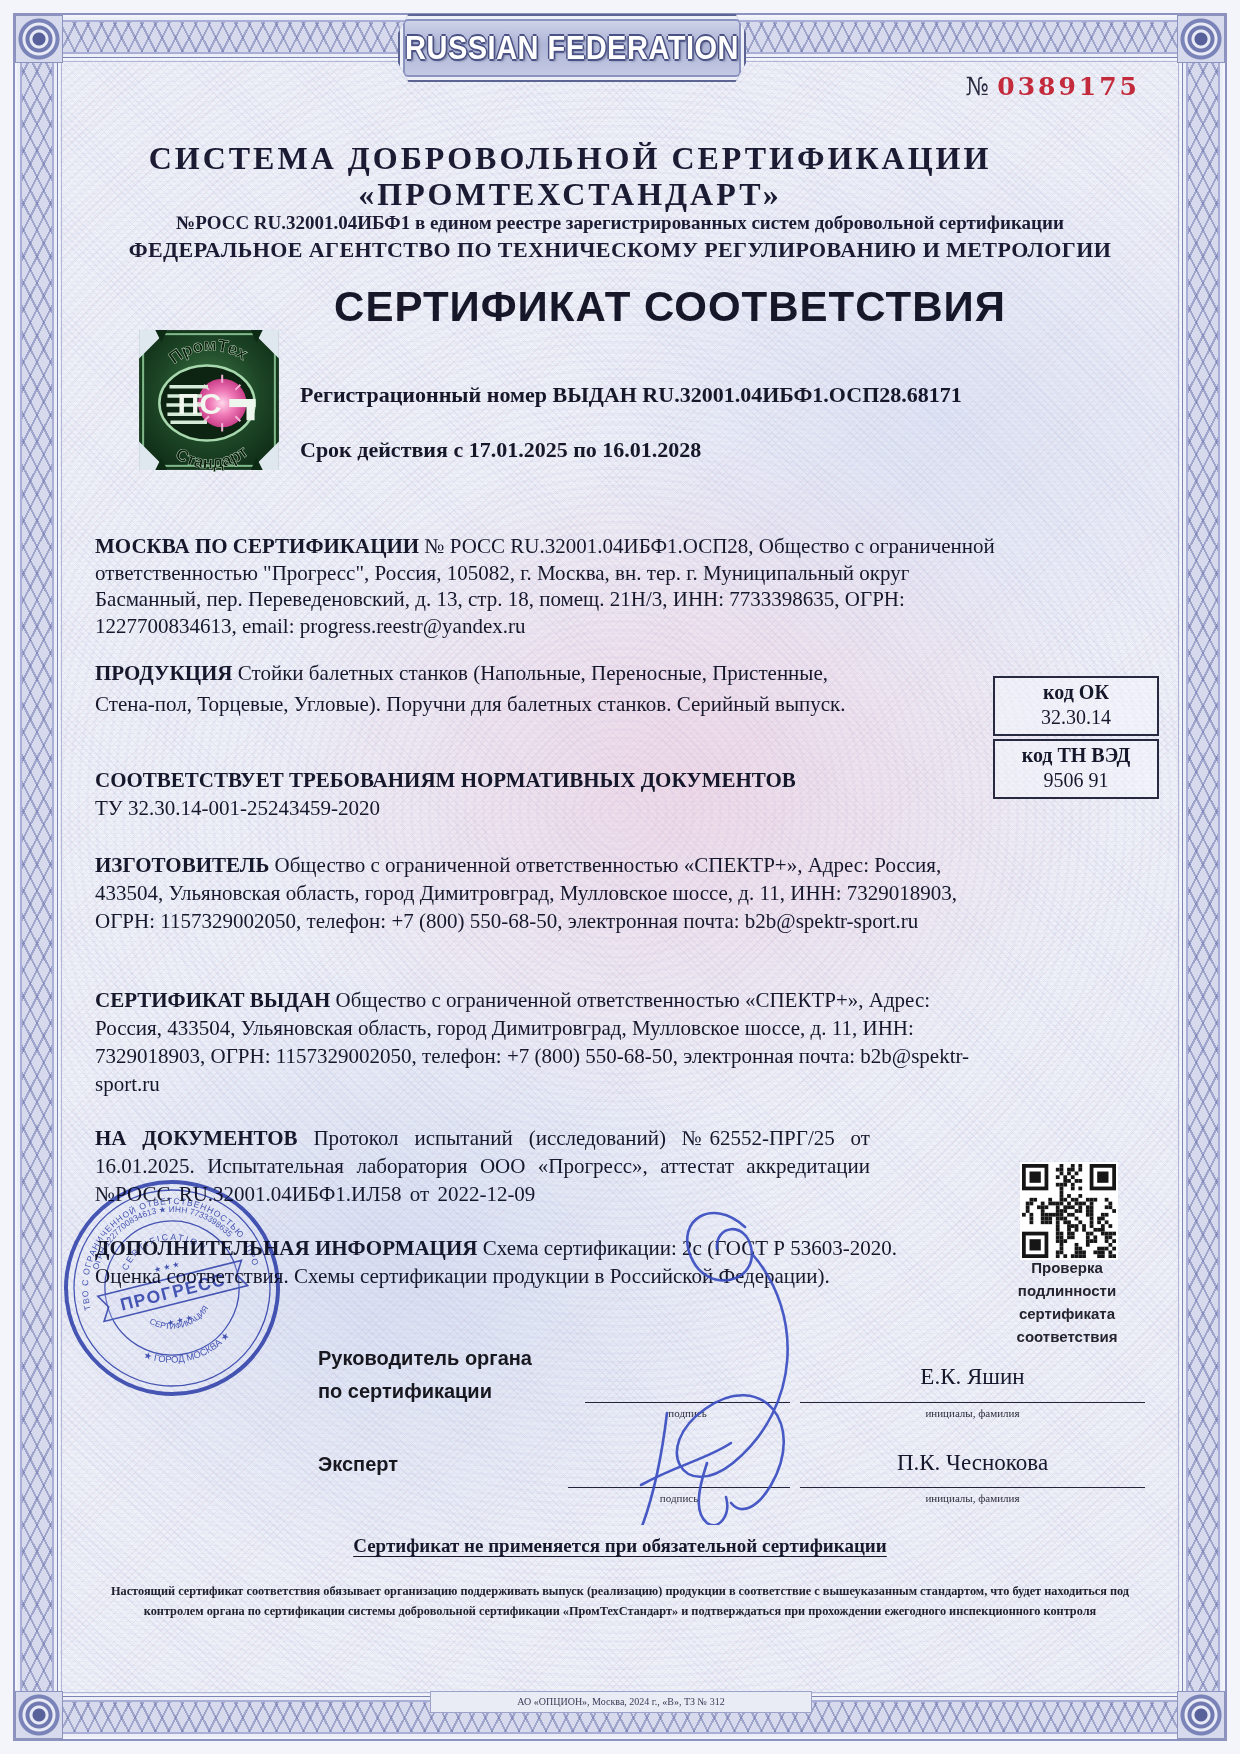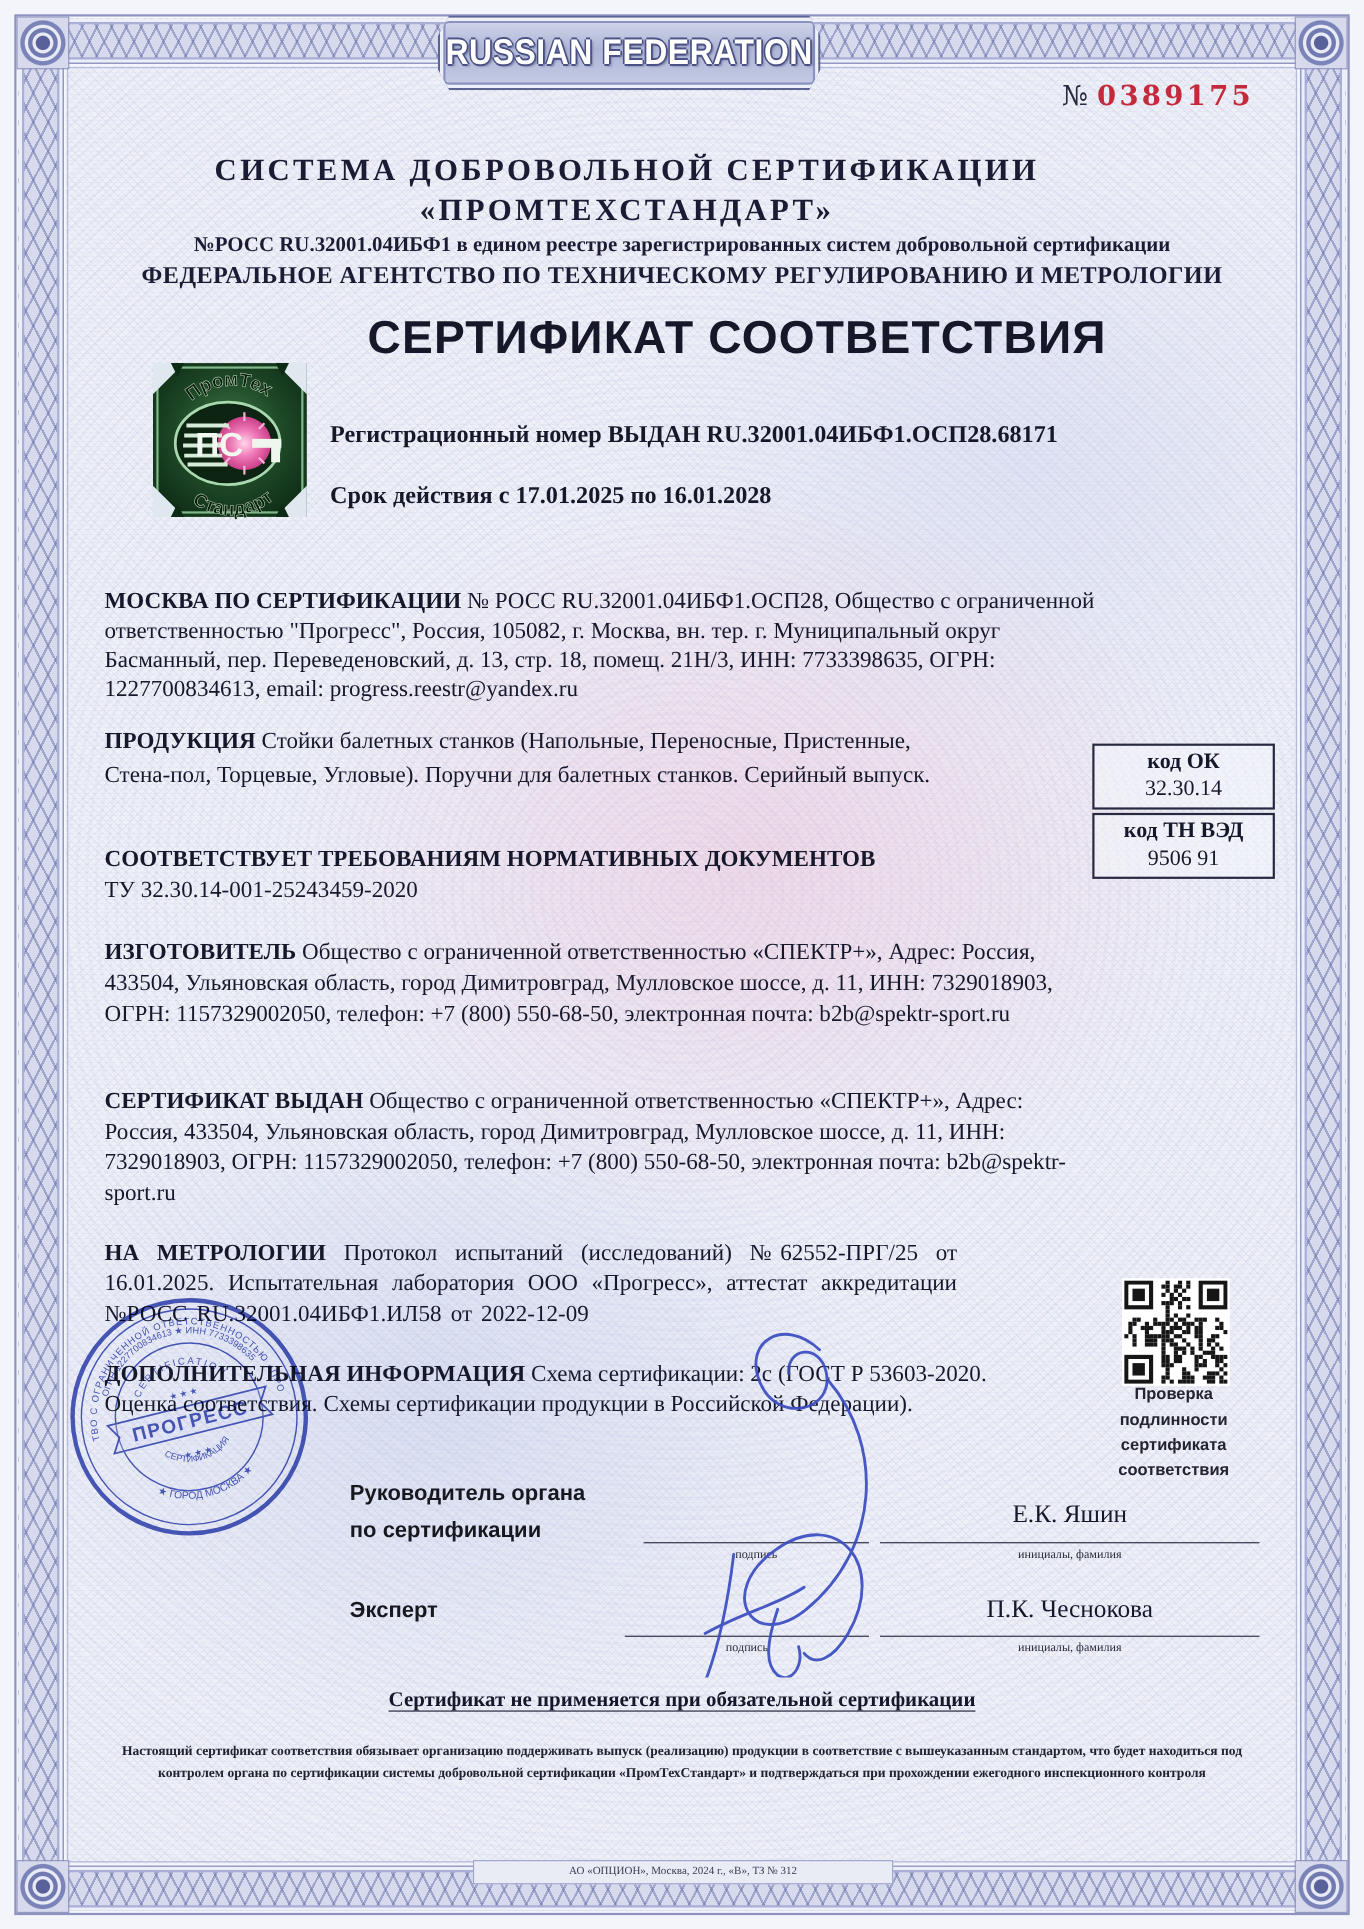--- a/index.html
+++ b/index.html
@@ -40,21 +40,21 @@
     clip-path:polygon(3% 0,97% 0,100% 28%,100% 72%,97% 100%,3% 100%,0 72%,0 28%);
     display:flex;align-items:center;justify-content:center;text-align:right;}
   .plaque span{font-family:"Liberation Sans",sans-serif;font-weight:bold;font-size:29px;letter-spacing:.5px;
     color:#fff;white-space:nowrap;transform:scaleY(1.12);
     text-shadow:-1.5px 0 #4a5184,1.5px 0 #4a5184,0 -1.5px #4a5184,0 1.5px #4a5184,2px 2px 2px rgba(40,48,90,.55);}
   
   .abs{position:absolute;z-index:2;}
   .certno{left:900px;top:72px;width:240px;text-align:right;font-family:"DejaVu Serif",serif;font-size:25px;}
   .certno .mark{color:#2a2b40;margin-right:8px;}
   .certno .digits{color:#c32b3c;letter-spacing:3px;font-weight:bold;}
-  .hsys{left:0;right:100px;text-align:center;font-weight:bold;font-size:28px;letter-spacing:3px;color:#1b1c33;}
+  .hsys{left:0;right:100px;text-align:center;font-weight:bold;font-size:32px;letter-spacing:3px;color:#1b1c33;}
   .hreg{left:0;right:0;text-align:center;font-weight:bold;font-size:19px;color:#1b1c33;}
   .hagency{left:0;right:0;text-align:center;font-weight:bold;font-size:22px;letter-spacing:.4px;color:#1b1c33;}
   .doctitle{left:300px;top:283px;width:740px;text-align:center;font-family:"Liberation Sans",sans-serif;
     font-weight:bold;font-size:42px;letter-spacing:1px;color:#16182a;}
   .boldserif{font-weight:bold;font-size:22px;color:#16182a;}
   .para{font-size:21px;line-height:27.5px;color:#15172b;}
   .para .lbl{font-weight:bold;}
   .codebox{width:162px;border:2.5px solid #262940;text-align:center;background:rgba(244,246,252,.55);
     font-size:20px;line-height:25px;padding:2px 0 4px 0;color:#15172b;}
   .codebox .lbl{font-weight:bold;}
@@ -175,21 +175,21 @@
     <span class="lbl">ИЗГОТОВИТЕЛЬ</span>
     <span>Общество с ограниченной ответственностью «СПЕКТР+», Адрес: Россия, 433504, Ульяновская область, город Димитровград, Мулловское шоссе, д. 11, ИНН: 7329018903, ОГРН: 1157329002050, телефон: +7 (800) 550-68-50, электронная почта: b2b@spektr-sport.ru</span>
   </div>
 
   <div class="abs para" style="left:95px;top:986px;width:880px;line-height:28px;">
     <span class="lbl">СЕРТИФИКАТ ВЫДАН</span>
     <span>Общество с ограниченной ответственностью «СПЕКТР+», Адрес: Россия, 433504, Ульяновская область, город Димитровград, Мулловское шоссе, д. 11, ИНН: 7329018903, ОГРН: 1157329002050, телефон: +7 (800) 550-68-50, электронная почта: b2b@spektr-sport.ru</span>
   </div>
 
   <div class="abs para" style="left:95px;top:1124px;width:775px;line-height:28px;text-align:justify;word-spacing:3px;">
-    <span class="lbl">НА МЕТРОЛОГИИ</span>
+    <span class="lbl">НА ДОКУМЕНТОВ</span>
     <span>Протокол испытаний (исследований) №62552-ПРГ/25 от 16.01.2025. Испытательная лаборатория ООО «Прогресс», аттестат аккредитации №РОСС RU.32001.04ИБФ1.ИЛ58 от 2022-12-09</span>
   </div>
 
   <div class="abs para" style="left:95px;top:1234px;width:830px;line-height:28px;">
     <span class="lbl">ДОПОЛНИТЕЛЬНАЯ ИНФОРМАЦИЯ</span>
     <span>Схема сертификации: 2с (ГОСТ Р 53603-2020. Оценка соответствия. Схемы сертификации продукции в Российской Федерации).</span>
   </div>
 
   <div class="abs qrbox" style="left:1020px;top:1162px;width:94px;height:94px;"><svg viewBox="0 0 100 100" width="94" height="94" fill="#161616">
         <rect x="40" y="0" width="4" height="4"></rect>

